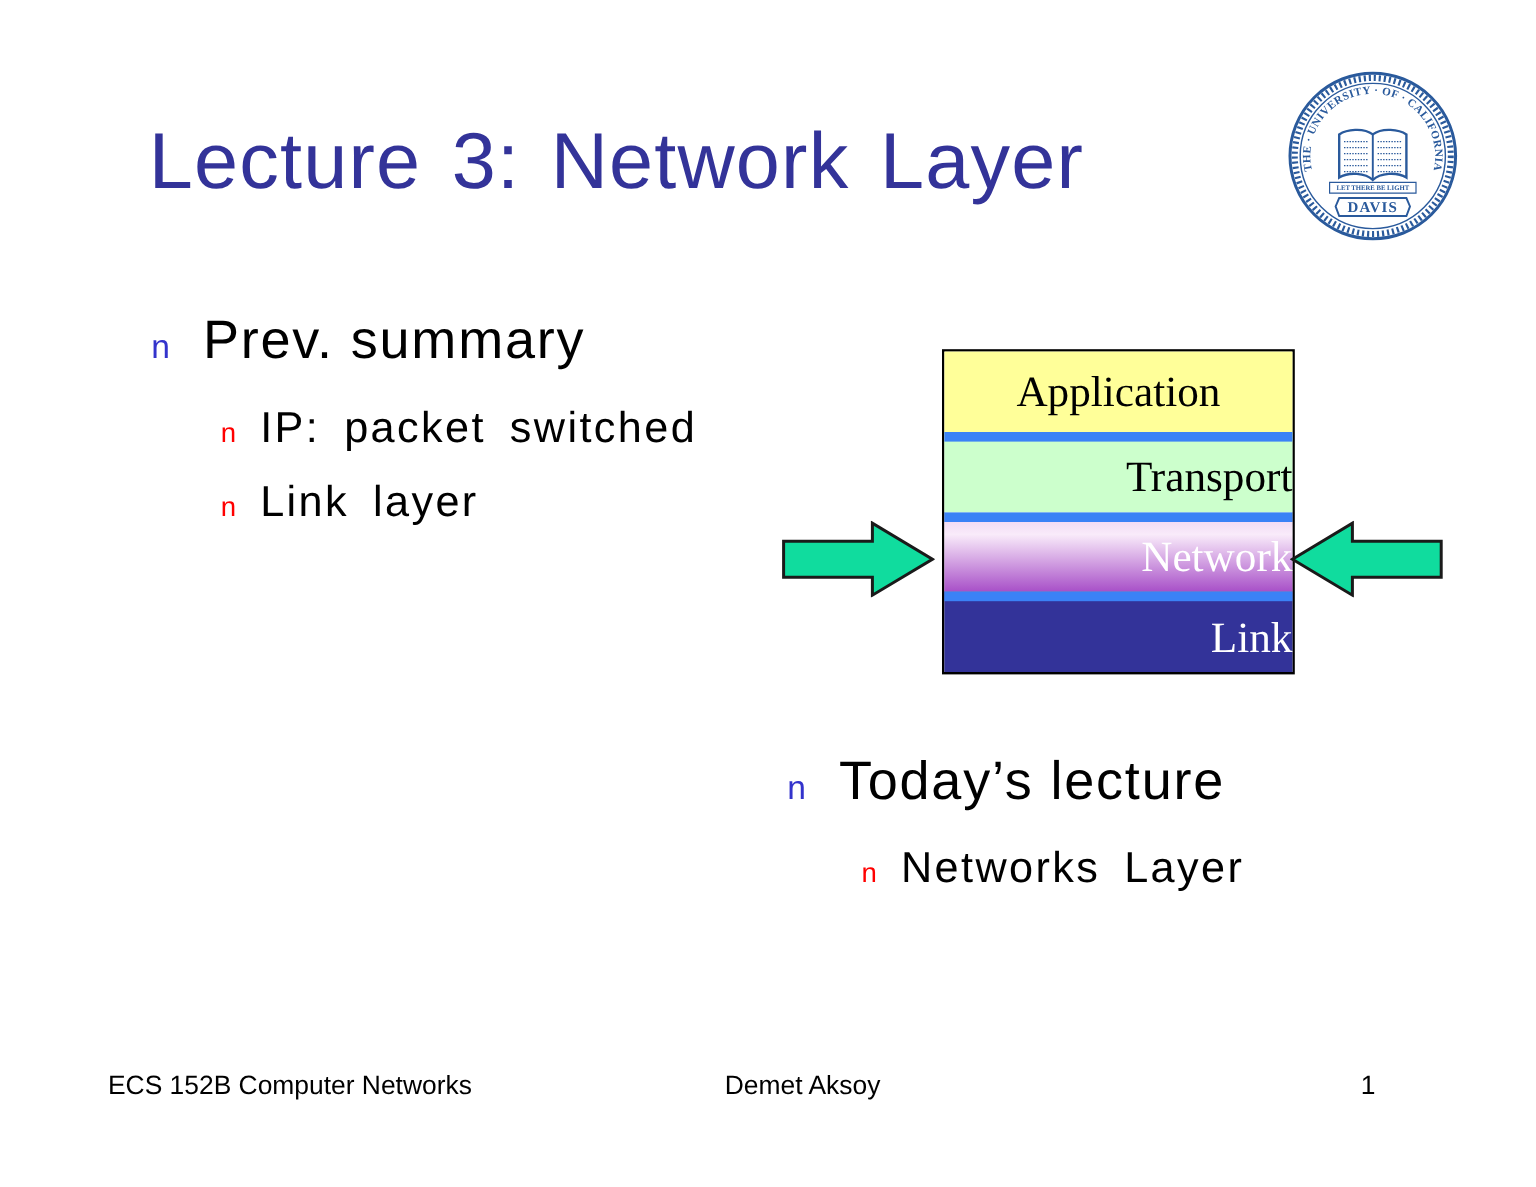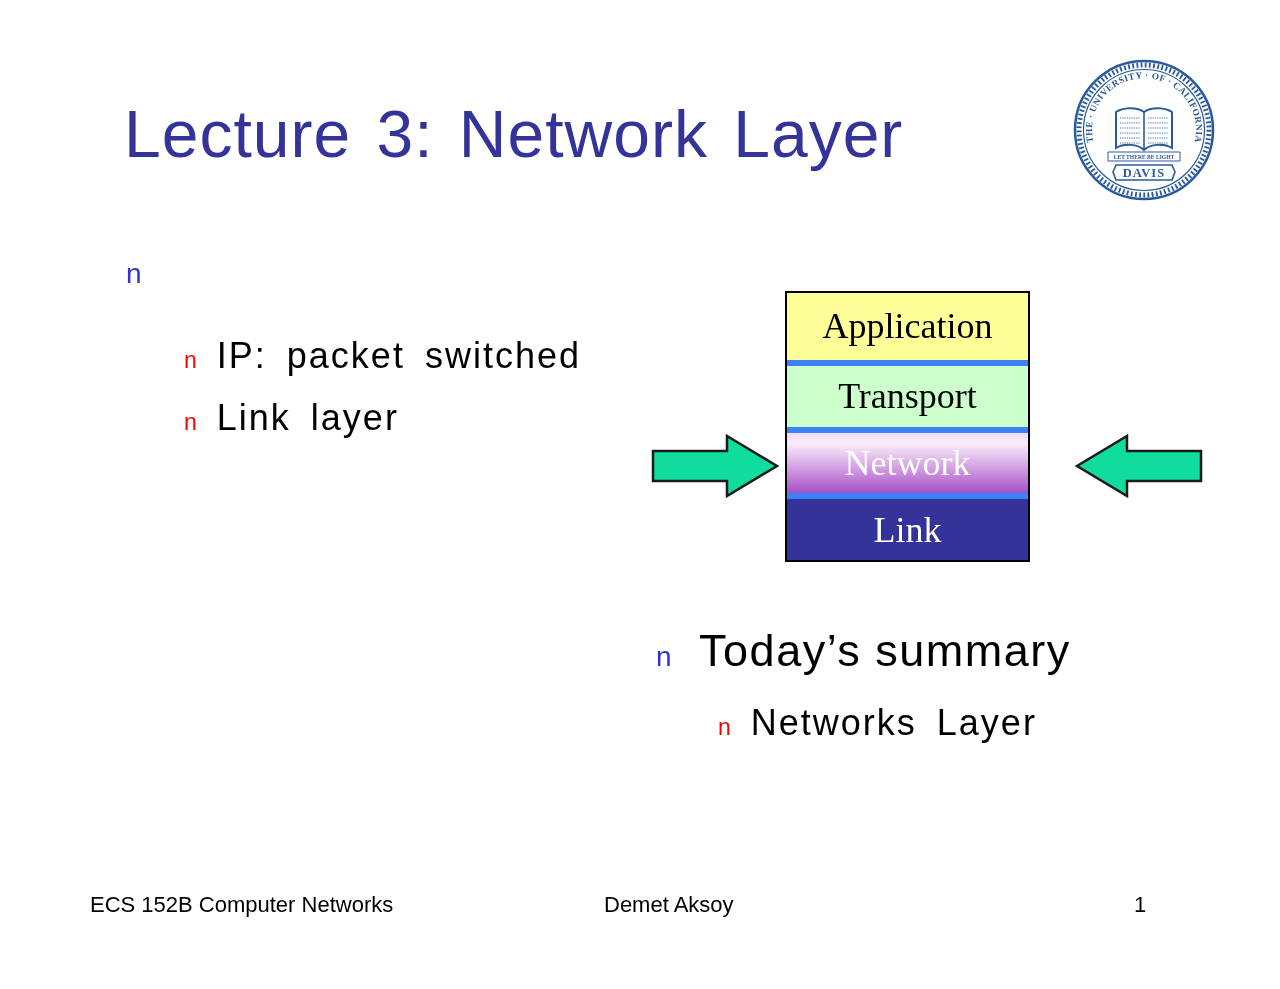--- a/index.html
+++ b/index.html
@@ -22,28 +22,28 @@
   .lvl1 .marker { font-size:28px; color:#3333CC; margin-right:26px; }
   .lvl2 { font-size:36px; letter-spacing:2px; word-spacing:8px; }
   .lvl2 .marker { font-size:23px; color:#FF0000; margin-right:20px; letter-spacing:0; }
   #b-prev   { left:126px; top:260px; }
   #b-ip     { left:184px; top:338px; }
   #b-linklayer { left:184px; top:400px; }
   #b-today  { left:656px; top:628px; }
   #b-netlayer { left:718px; top:705px; }
   
   .stack {
-    position:absolute; left:785px; top:291px; width:245px; height:271px;
+    position:absolute; left:785px; top:291px; width:294px; height:271px;
     border:2px solid #000; display:grid; grid-template-rows:1fr 1fr 1fr 1fr;
   }
   .layer {
     display:flex; align-items:center; justify-content:center;
     font-family:"Liberation Serif", serif; font-size:36px; color:#000;
   }
-  .layer + .layer { border-top:6px solid #3b82f6; }
+  .layer + .layer { border-top:8px solid #3b82f6;justify-content:flex-end; }
   .layer-app { background:#FFFF99; }
   .layer-transport { background:#CCFFCC; }
   .layer-network {
     background:linear-gradient(180deg,#F3DCF5 0%,#F9EBFA 18%,#A850C8 100%);
     color:#FFFFFF;
   }
   .layer-link { background:#333399; color:#FFFFFF;font-family:Liberation Serif, serif; }
   
   .arrow { position:absolute; width:128px; height:64px; }
   #arrow-left  { left:651px;  top:434px; }
@@ -97,20 +97,21 @@
 
       <g>
         <path d="M44 107 L100 107 L103 114 L100 122 L44 122 L41 114 Z" fill="#ffffff" stroke="#2A5A9C" stroke-width="1.6"></path>
         <text x="72" y="119" text-anchor="middle" fill="#2A5A9C" font-size="12.5" font-weight="bold" font-family="Liberation Serif, serif" letter-spacing="1">DAVIS</text>
       </g>
     </svg>
   </div>
 
   <div class="brow lvl1" id="b-prev">
     <span class="marker">n</span>
+    <span class="label">Prev. summary</span>
   </div>
   <div class="brow lvl2" id="b-ip">
     <span class="marker">n</span>
     <span class="label">IP: packet switched</span>
   </div>
   <div class="brow lvl2" id="b-linklayer">
     <span class="marker">n</span>
     <span class="label">Link layer</span>
   </div>
 
@@ -131,21 +132,21 @@
 
   <svg class="arrow" id="arrow-left" viewBox="0 0 128 64">
     <polygon points="2,17 76,17 76,2 126,32 76,62 76,47 2,47" fill="#10DC9E" stroke="#1a1a1a" stroke-width="2.5" stroke-linejoin="miter"></polygon>
   </svg>
   <svg class="arrow" id="arrow-right" viewBox="0 0 128 64">
     <polygon points="126,17 52,17 52,2 2,32 52,62 52,47 126,47" fill="#10DC9E" stroke="#1a1a1a" stroke-width="2.5" stroke-linejoin="miter"></polygon>
   </svg>
 
   <div class="brow lvl1" id="b-today">
     <span class="marker">n</span>
-    <span class="label">Today’s summary</span>
+    <span class="label">Today’s lecture</span>
   </div>
   <div class="brow lvl2" id="b-netlayer">
     <span class="marker">n</span>
     <span class="label">Networks Layer</span>
   </div>
 
   <div class="footer-item" id="f-course">ECS 152B Computer Networks</div>
   <div class="footer-item" id="f-author">Demet Aksoy</div>
   <div class="footer-item" id="f-page">1</div>
 

